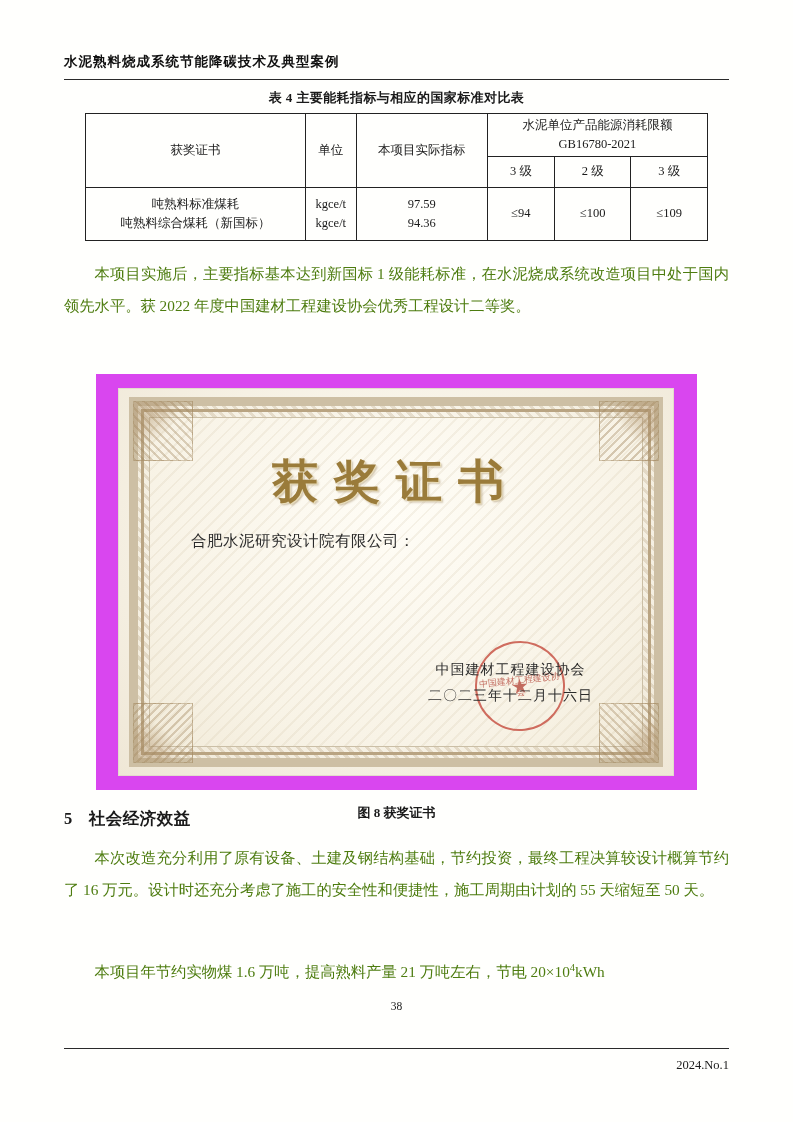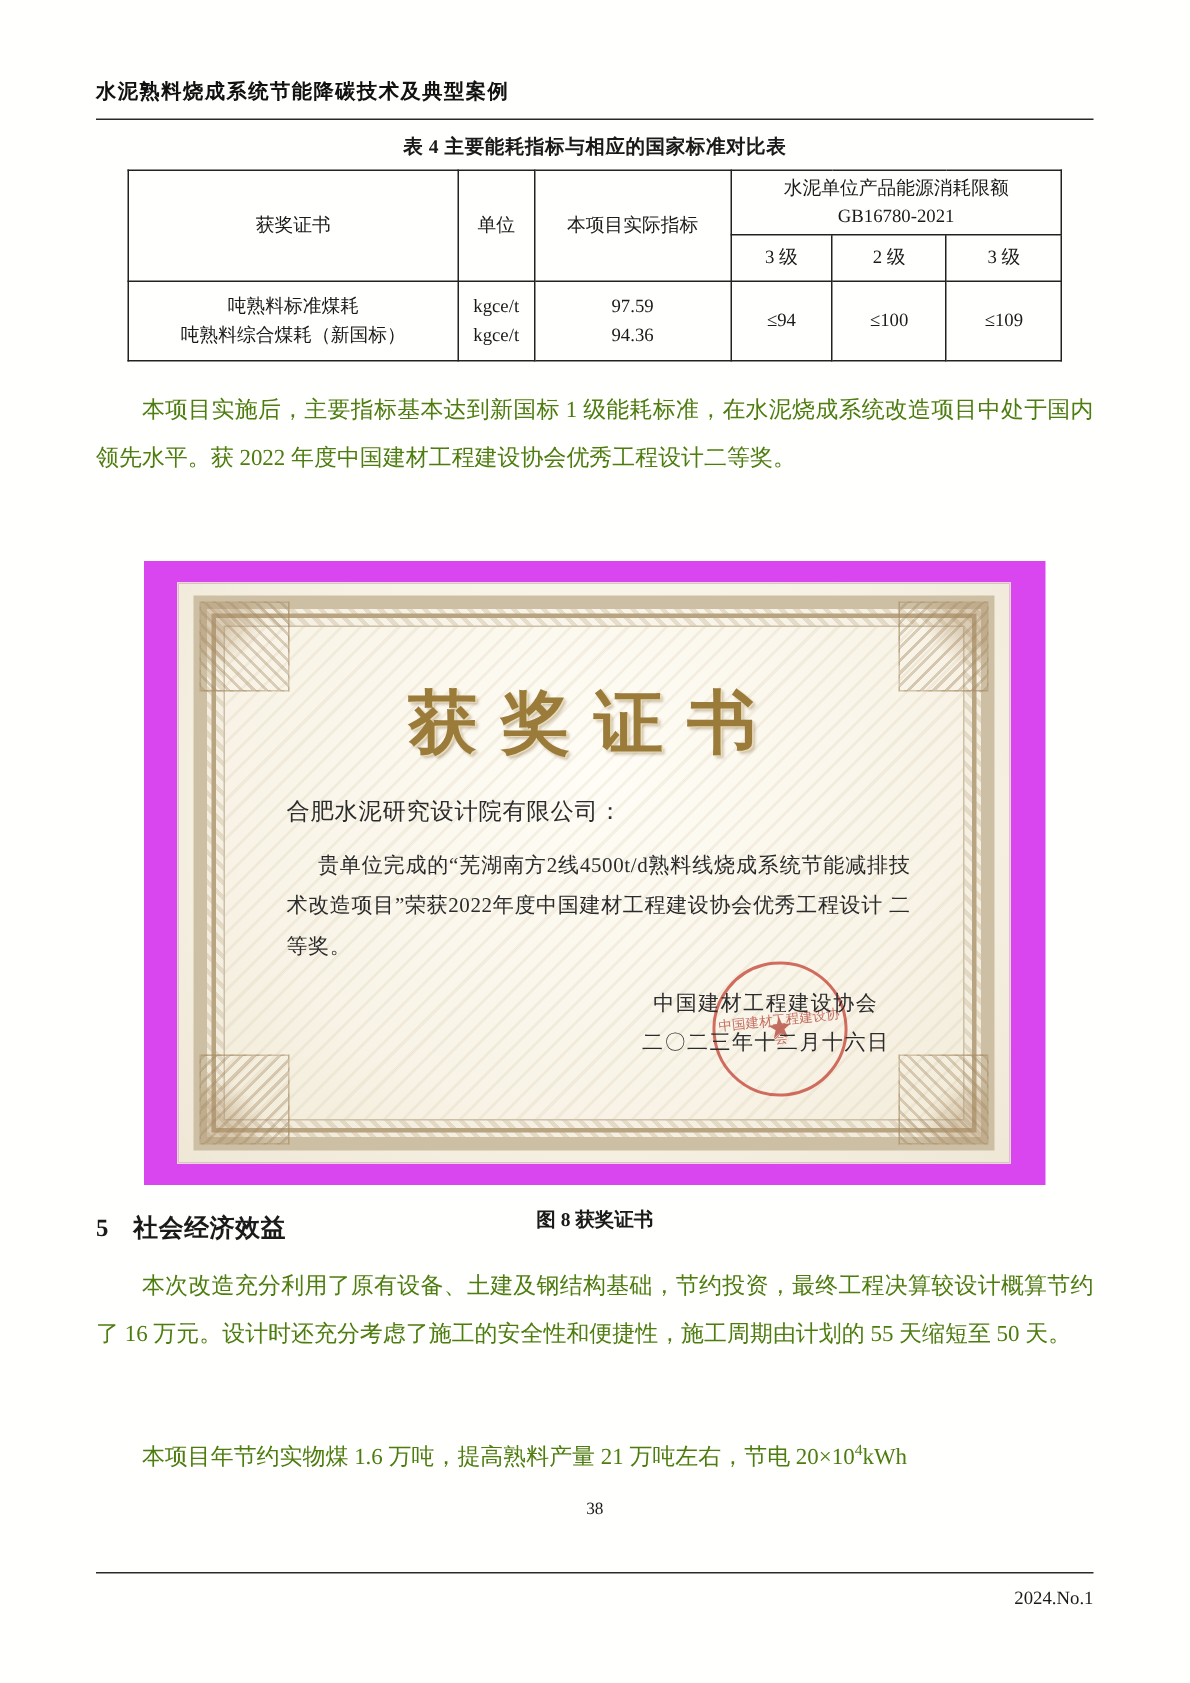--- a/index.html
+++ b/index.html
@@ -315,21 +315,20 @@
       <div class="cert-ring ring1"></div>
       <div class="cert-ring ring2"></div>
       <div class="cert-ring ring3"></div>
       <div class="corner tl"></div>
       <div class="corner tr"></div>
       <div class="corner bl"></div>
       <div class="corner br"></div>
 
       <div class="cert-title">获奖证书</div>
       <div class="cert-org">合肥水泥研究设计院有限公司：</div>
-      <div class="cert-body">贵单位完成的“芜湖南方2线4500t/d熟料线烧成系统节能减排技术改造项目”荣获2022年度中国建材工程建设协会优秀工程设计 二等奖。</div>
 
       <div class="cert-seal">
         <span>中国建材工程建设协会</span>
         <span class="star">★</span>
       </div>
 
       <div class="cert-signer">
         <div>中国建材工程建设协会</div>
         <div>二〇二三年十二月十六日</div>
       </div>

